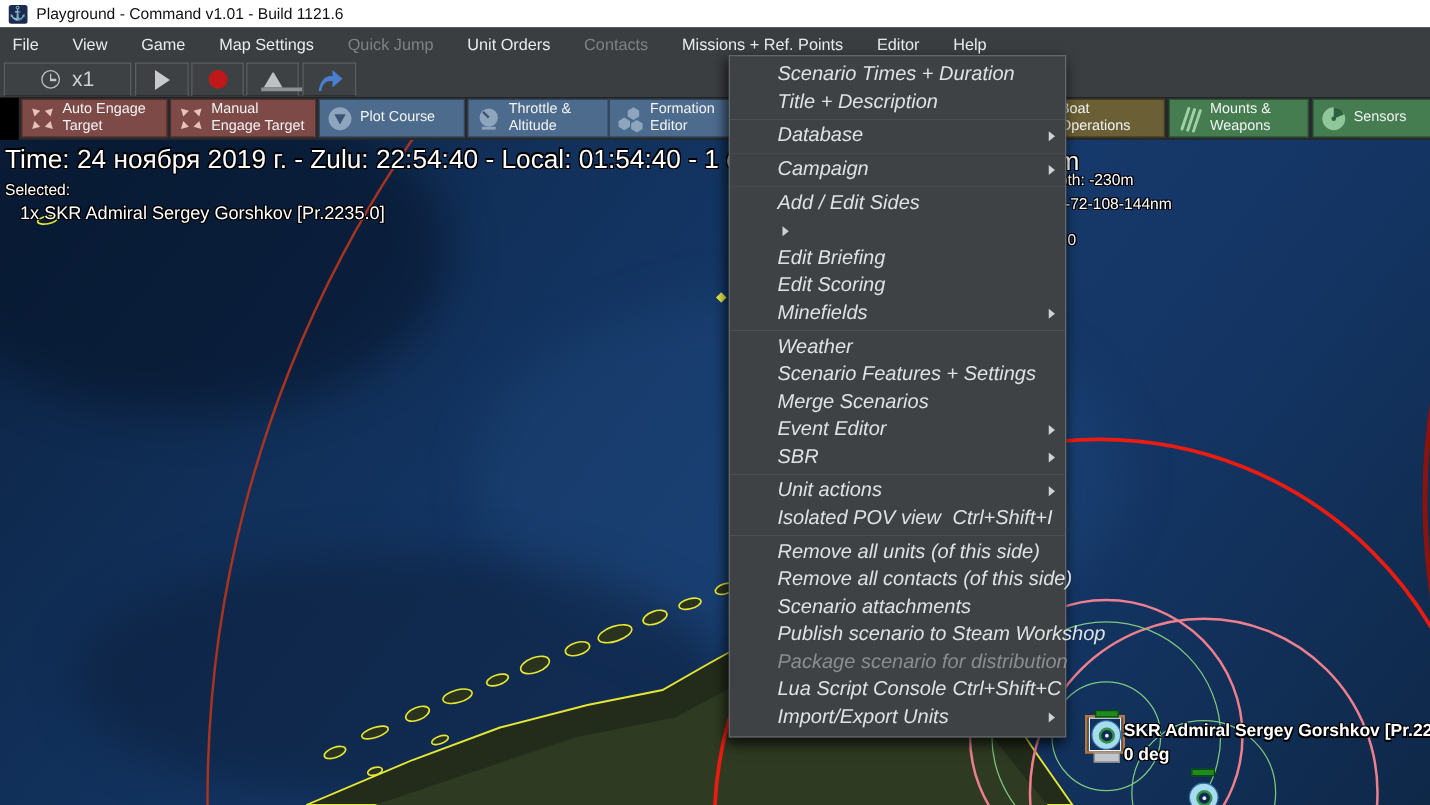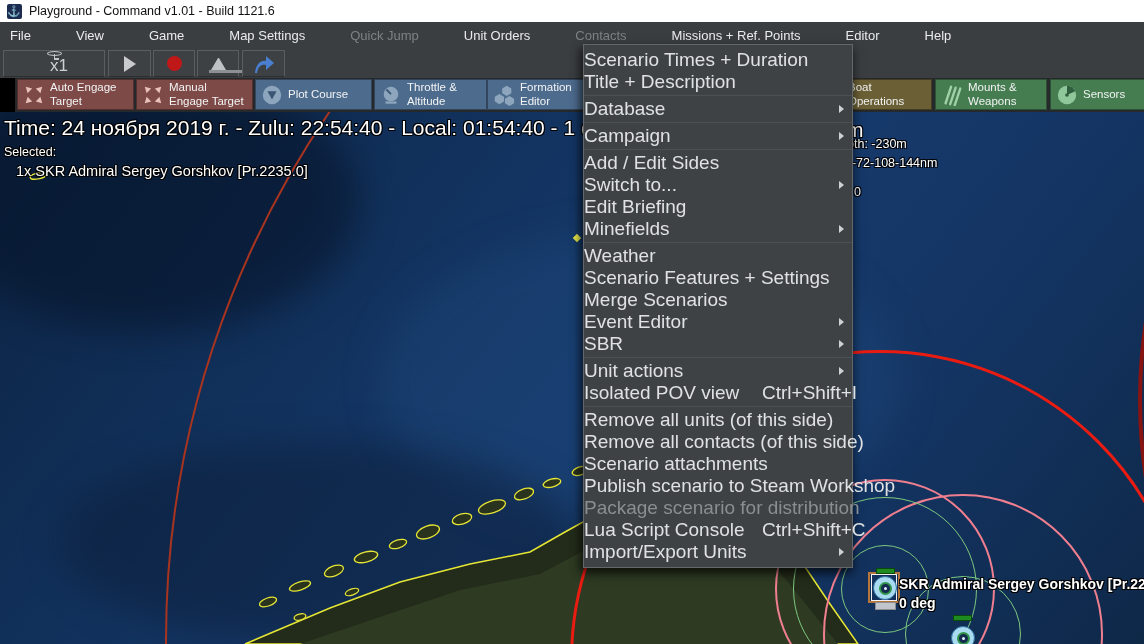--- a/index.html
+++ b/index.html
@@ -9,21 +9,21 @@
 
   
   .titlebar { position:absolute; left:0; top:0; width:1144px; height:22px;
               background:#ffffff; display:flex; align-items:center; }
   .appicon { width:15px; height:15px; margin:0 7px 0 7px; background:#1c2b50;
              color:#fff; font-size:11px; line-height:15px; text-align:center; border-radius:2px; }
   .apptitle { font-size:12.5px; color:#111; }
 
   
   .menubar { position:absolute; left:0; top:22px; width:1144px; height:26px;
-             background:#3a3e41; display:flex; align-items:center; padding-left:10px;gap:18px; }
+             background:#3a3e41; display:flex; align-items:center; padding-left:10px; }
   .mb-item { font-size:13px; color:#e9ebec; margin-right:27px; white-space:nowrap; cursor:default; }
   .mb-item.dis { color:#7e8285;text-align:center; }
 
   
   .toolbar { position:absolute; left:0; top:48px; width:1144px; height:30px; background:#3a3e41; }
   .tbtn { position:absolute; top:2px; height:27px; background:#3d4144;
           border:1px solid #5a5e61; border-bottom-color:#2c2f31;
           display:flex; align-items:center; justify-content:center; }
   .clock { position:relative; width:15px; height:15px; border:1.5px solid #c2c5c7; border-radius:50%; }
   .clock::before { content:""; position:absolute; left:6px; top:2px; width:1.5px; height:5px; background:#c2c5c7; }
@@ -64,22 +64,22 @@
   .selbox-w { position:absolute; width:26px; height:27px; border:1.5px solid #f2f2f2; }
   .ucirc-out { position:absolute; width:24px; height:24px; border-radius:50%; background:#a8daf0; border:1.5px solid #2e70a0; }
   .ucirc-in  { position:absolute; width:13px; height:13px; border-radius:50%; background:#16294f; border:2.5px solid #2f9448; }
   .ucirc-dot { position:absolute; width:3px; height:3px; border-radius:50%; background:#dff3ff; }
   .refpt { position:absolute; width:6px; height:6px; background:#e8e84a; transform:rotate(45deg); }
 
   
   .popup { position:absolute; left:583px; top:44px; width:270px; background:#3e4244;
            border:1px solid #63676a; box-shadow:0 5px 10px rgba(0,0,0,.55), -4px 4px 8px rgba(0,0,0,.35);
            padding:4px 0; z-index:50; }
-  .mi { height:22px; display:flex; align-items:center; padding-right:8px;
-        font-size:19px; color:#dfe1e2; cursor:default; }
+  .mi { height:22px; display:flex; align-items:center; padding-left:38px; padding-right:8px;
+        font-size:16px; color:#dfe1e2; cursor:default;font-style:italic; }
   .mi .ml { flex:1; white-space:nowrap; }
   .mi .sc { width:82px; text-align:left; white-space:nowrap; }
   .mi .arr { width:0; height:0; border-left:5px solid #cfd2d3; border-top:4px solid transparent; border-bottom:4px solid transparent; margin-left:4px; }
   .mi.hl { background:#73777a; color:#ffffff; }
   .mi.dis { color:#8a8e90; }
   .msep { height:1px; background:#2e3133; border-bottom:1px solid #4c5052; margin:2px 0; }
 </style>
 </head>
 <body>
 
@@ -97,21 +97,21 @@
     <div class="mb-item">Map Settings</div>
     <div class="mb-item dis">Quick Jump</div>
     <div class="mb-item">Unit Orders</div>
     <div class="mb-item dis">Contacts</div>
     <div class="mb-item">Missions + Ref. Points</div>
     <div class="mb-item">Editor</div>
     <div class="mb-item">Help</div>
   </div>
 
   <div class="toolbar">
-    <div class="tbtn" style="left:3px;width:102px;flex-direction:column;">
+    <div class="tbtn" style="left:3px;width:102px;">
       <span class="clock"></span>
       <span class="xlabel">x1</span>
     </div>
     <div class="tbtn" style="left:108px;width:43px;">
       <span class="play-tri"></span>
     </div>
     <div class="tbtn" style="left:153px;width:42px;">
       <span class="rec-dot"></span>
     </div>
     <div class="tbtn" style="left:197px;width:42px;">
@@ -292,25 +292,27 @@
     <div class="msep"></div>
     <div class="mi">
         <span class="ml">Campaign</span>
         <span class="arr"></span>
       </div>
     <div class="msep"></div>
     <div class="mi">
         <span class="ml">Add / Edit Sides</span>
       </div>
     <div class="mi">
-        <span class="ml">Switch to...</span>
         <span class="arr"></span>
       </div>
     <div class="mi">
         <span class="ml">Edit Briefing</span>
+      </div>
+    <div class="mi">
+        <span class="ml">Edit Scoring</span>
       </div>
     <div class="mi">
         <span class="ml">Minefields</span>
         <span class="arr"></span>
       </div>
     <div class="msep"></div>
     <div class="mi">
         <span class="ml">Weather</span>
       </div>
     <div class="mi">

